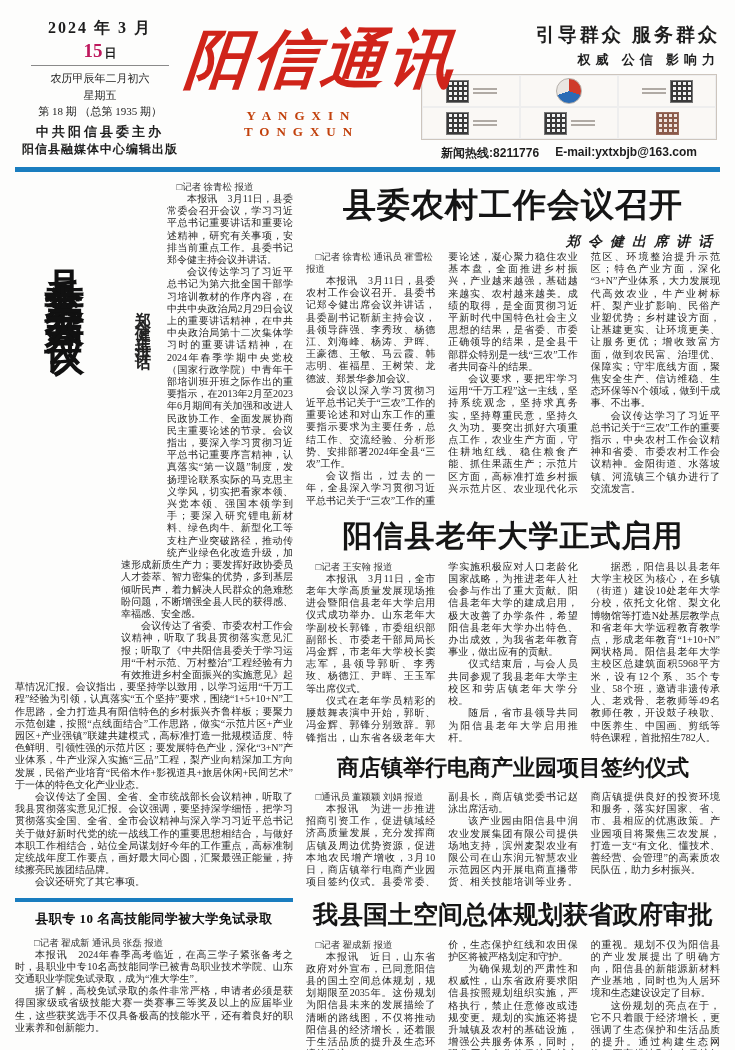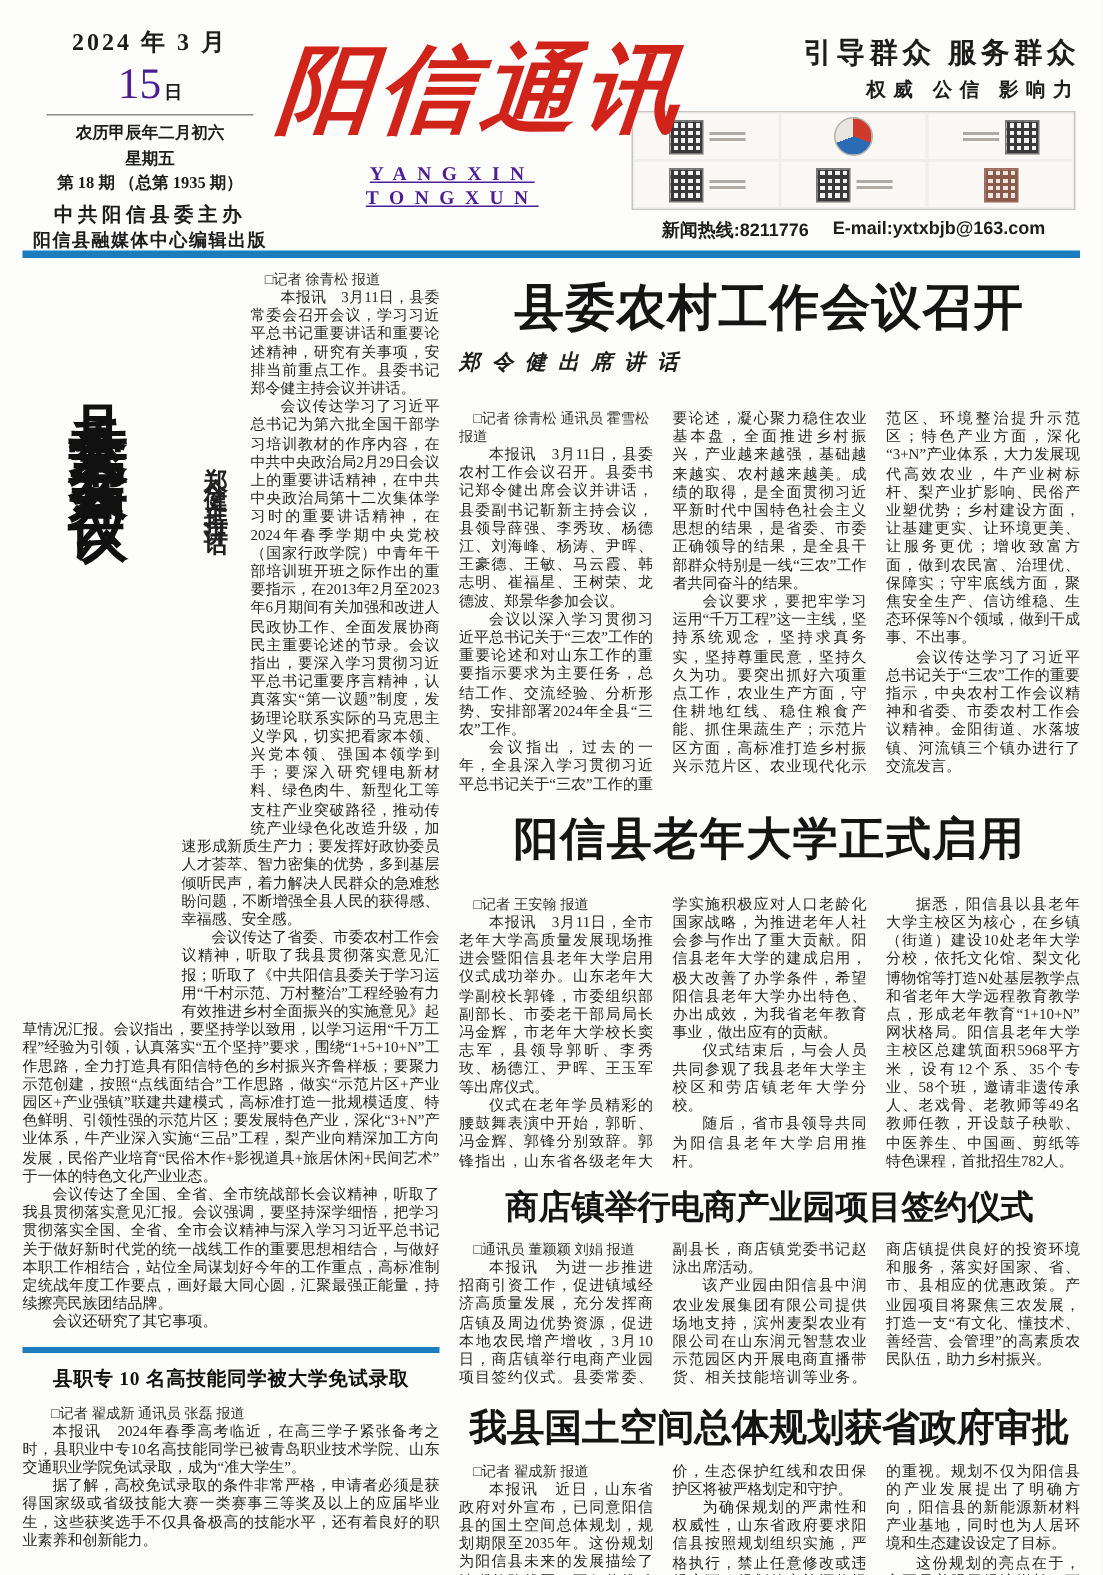--- a/index.html
+++ b/index.html
@@ -4,30 +4,30 @@
 <style>
   html,body{margin:0;padding:0;background:#e8e8e8;}
   .page{position:relative;width:735px;height:1050px;margin:0 auto;background:#fdfdfc;
         padding:12px 15px 3px;box-sizing:border-box;overflow:hidden;
         font-family:"Liberation Serif",serif;color:#1d1d1d;}
   
   .masthead{display:flex;align-items:flex-start;height:150px;}
   .mh-left{width:170px;text-align:center;padding-top:6px;flex:none;}
   .date-line1{font-size:16px;font-weight:bold;letter-spacing:2px;}
   .date-day-row{margin-top:1px;}
-  .date-day{font-size:29px;font-weight:400;color:#4c1d95;}
+  .date-day{font-size:19px;font-weight:700;color:#be185d;}
   .date-day-suffix{font-size:12px;font-weight:bold;margin-left:2px;}
   .date-rule{border:none;border-top:1px solid #8a8a8a;width:138px;margin:3px auto 4px;}
-  .mh-small{font-size:11px;font-weight:bold;line-height:1.5;}
+  .mh-small{font-size:11px;font-weight:normal;line-height:1.5;}
   .mh-org{font-size:13px;font-weight:900;letter-spacing:3px;margin-top:3px;font-family:"Liberation Sans",sans-serif;}
   .mh-pub{font-size:12px;font-weight:900;letter-spacing:1px;font-family:"Liberation Sans",sans-serif;}
   .mh-center{flex:1;text-align:center;padding-top:8px;min-width:0;}
   .paper-title{font-size:64px;line-height:1.25;font-weight:900;font-style:italic;color:#d0241a;
                letter-spacing:4px;transform:skewX(-5deg);white-space:nowrap;}
-  .paper-pinyin{margin-top:8px;font-size:13px;font-weight:bold;letter-spacing:7px;word-spacing:22px;color:#4c1d95;text-decoration:underline;}
+  .paper-pinyin{margin-top:8px;font-size:13px;font-weight:bold;letter-spacing:7px;word-spacing:22px;color:#c2410c;}
   .mh-right{width:302px;flex:none;text-align:right;padding-top:10px;}
   .slogan-main{font-size:19px;font-weight:900;letter-spacing:3px;font-family:"Liberation Sans",sans-serif;}
   .slogan-sub{font-size:13px;font-weight:bold;letter-spacing:5px;margin-top:3px;}
   .qr-panel{width:294px;height:64px;margin:5px auto 5px;border:1px solid #cdc5bd;background:#faf8f5;
             display:grid;grid-template-columns:1fr 1fr 1fr;grid-template-rows:1fr 1fr;}
   .qr-cell{display:flex;align-items:center;justify-content:center;gap:4px;border:1px solid #eee;}
   .qr{width:21px;height:21px;border:1px solid #777;background-color:#f4f4f4;
       background-image:repeating-linear-gradient(0deg,#3a3a3a 0 2px,transparent 2px 5px),
                        repeating-linear-gradient(90deg,#3a3a3a 0 2px,transparent 2px 5px);}
   .qr.brown{background-image:repeating-linear-gradient(0deg,#8a5a4a 0 2px,transparent 2px 5px),
@@ -52,24 +52,24 @@
   .vfloat-sub{float:left;width:46px;height:372px;box-sizing:border-box;
               writing-mode:vertical-rl;text-orientation:upright;
               font-size:16px;font-weight:bold;letter-spacing:7px;color:#222;
               padding:118px 14px 0 0;}
   .divider-blue{clear:both;height:4px;background:#1a7dbf;margin:9px 0 8px;}
   .a5-headline{font-size:13px;font-weight:900;text-align:center;margin:2px 0 9px;letter-spacing:0.5px;color:#111;}
   
   .art{margin-bottom:9px;}
   .headline{font-weight:900;text-align:center;color:#151515;margin:0;}
   .hl-a2{font-size:33px;letter-spacing:1px;margin-top:2px;}
-  .hl-a3{font-size:30px;letter-spacing:1px;margin-top:4px;margin-bottom:18px;}
+  .hl-a3{font-size:30px;letter-spacing:1px;margin-top:4px;margin-bottom:4px;}
   .hl-a4{font-size:22px;margin-top:2px;margin-bottom:8px;}
   .hl-a6{font-size:25px;margin-top:4px;margin-bottom:8px;}
-  .subhead{font-size:14px;font-weight:bold;text-align:left;letter-spacing:8px;margin:5px 0 23px;font-style:italic;}
+  .subhead{font-size:14px;font-weight:bold;text-align:right;letter-spacing:8px;margin:5px 0 0;font-style:italic;}
   .cols3{column-count:3;column-gap:13px;}
 </style>
 </head>
 <body>
 
 <div class="page">
 
   <header class="masthead">
     <div class="mh-left">
       <div class="date-line1">2024 年 3 月</div>

